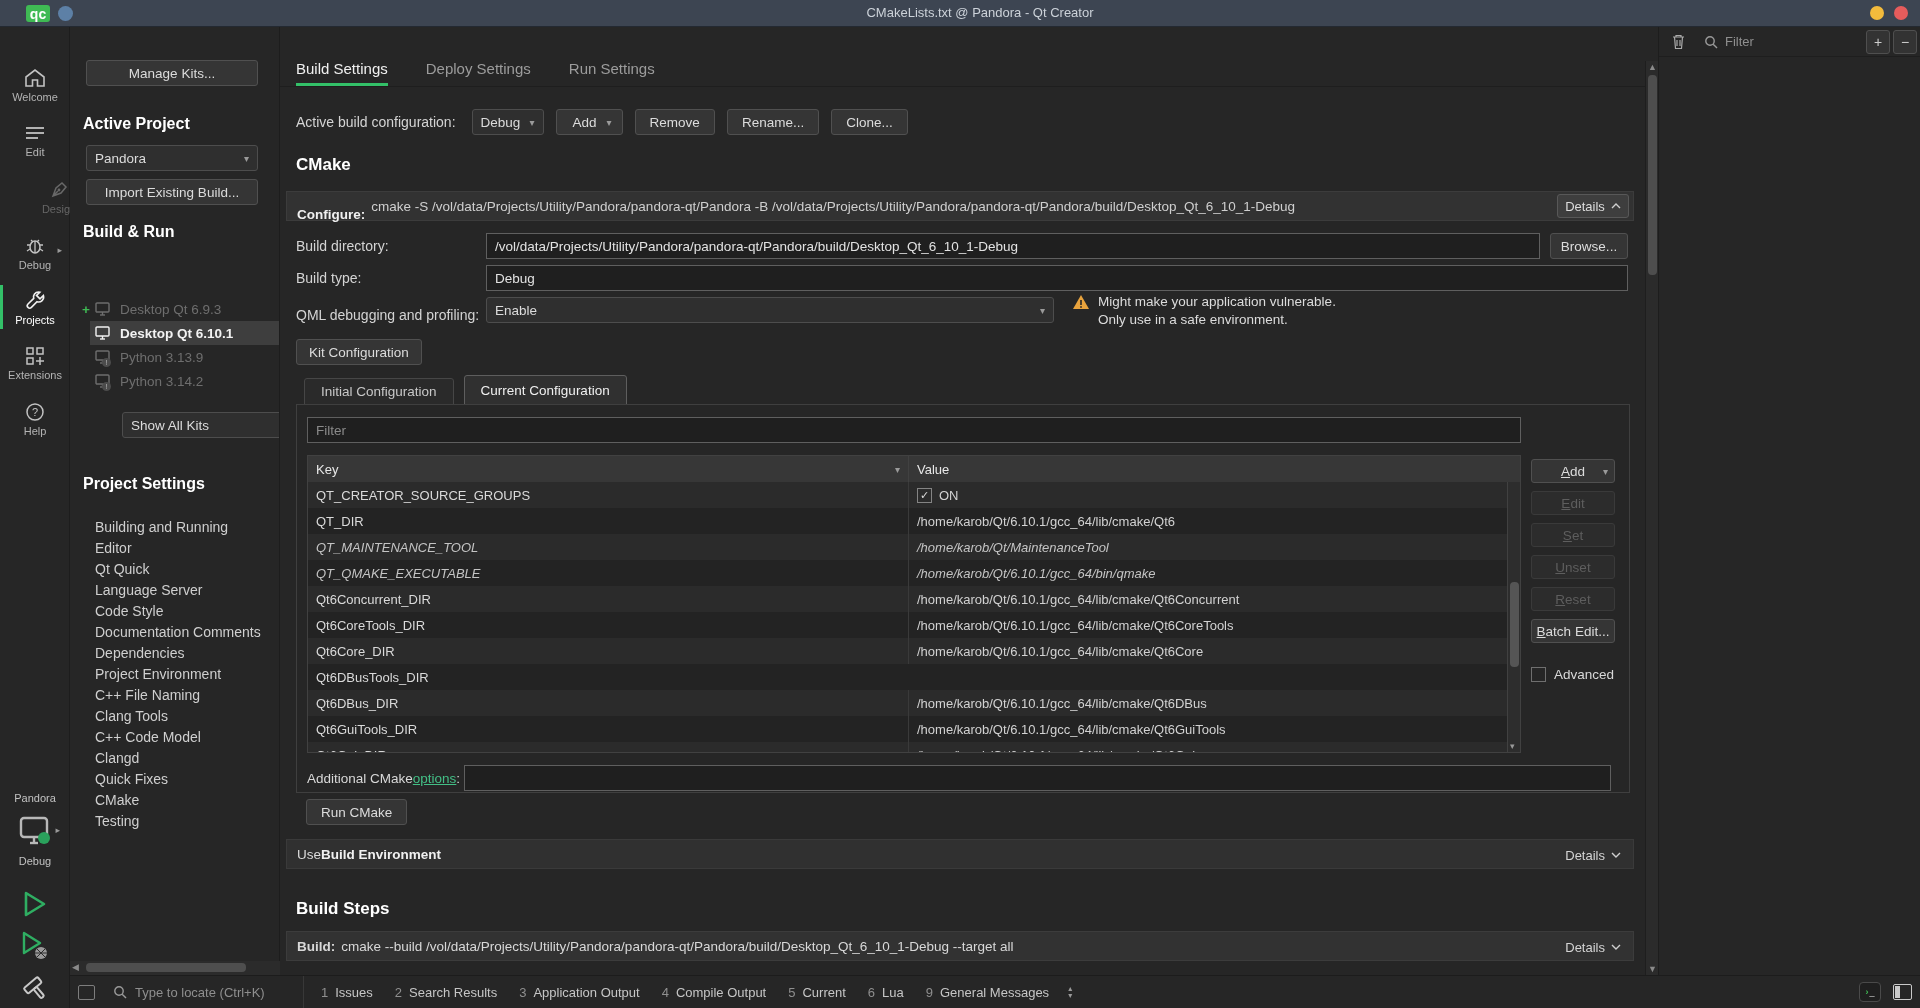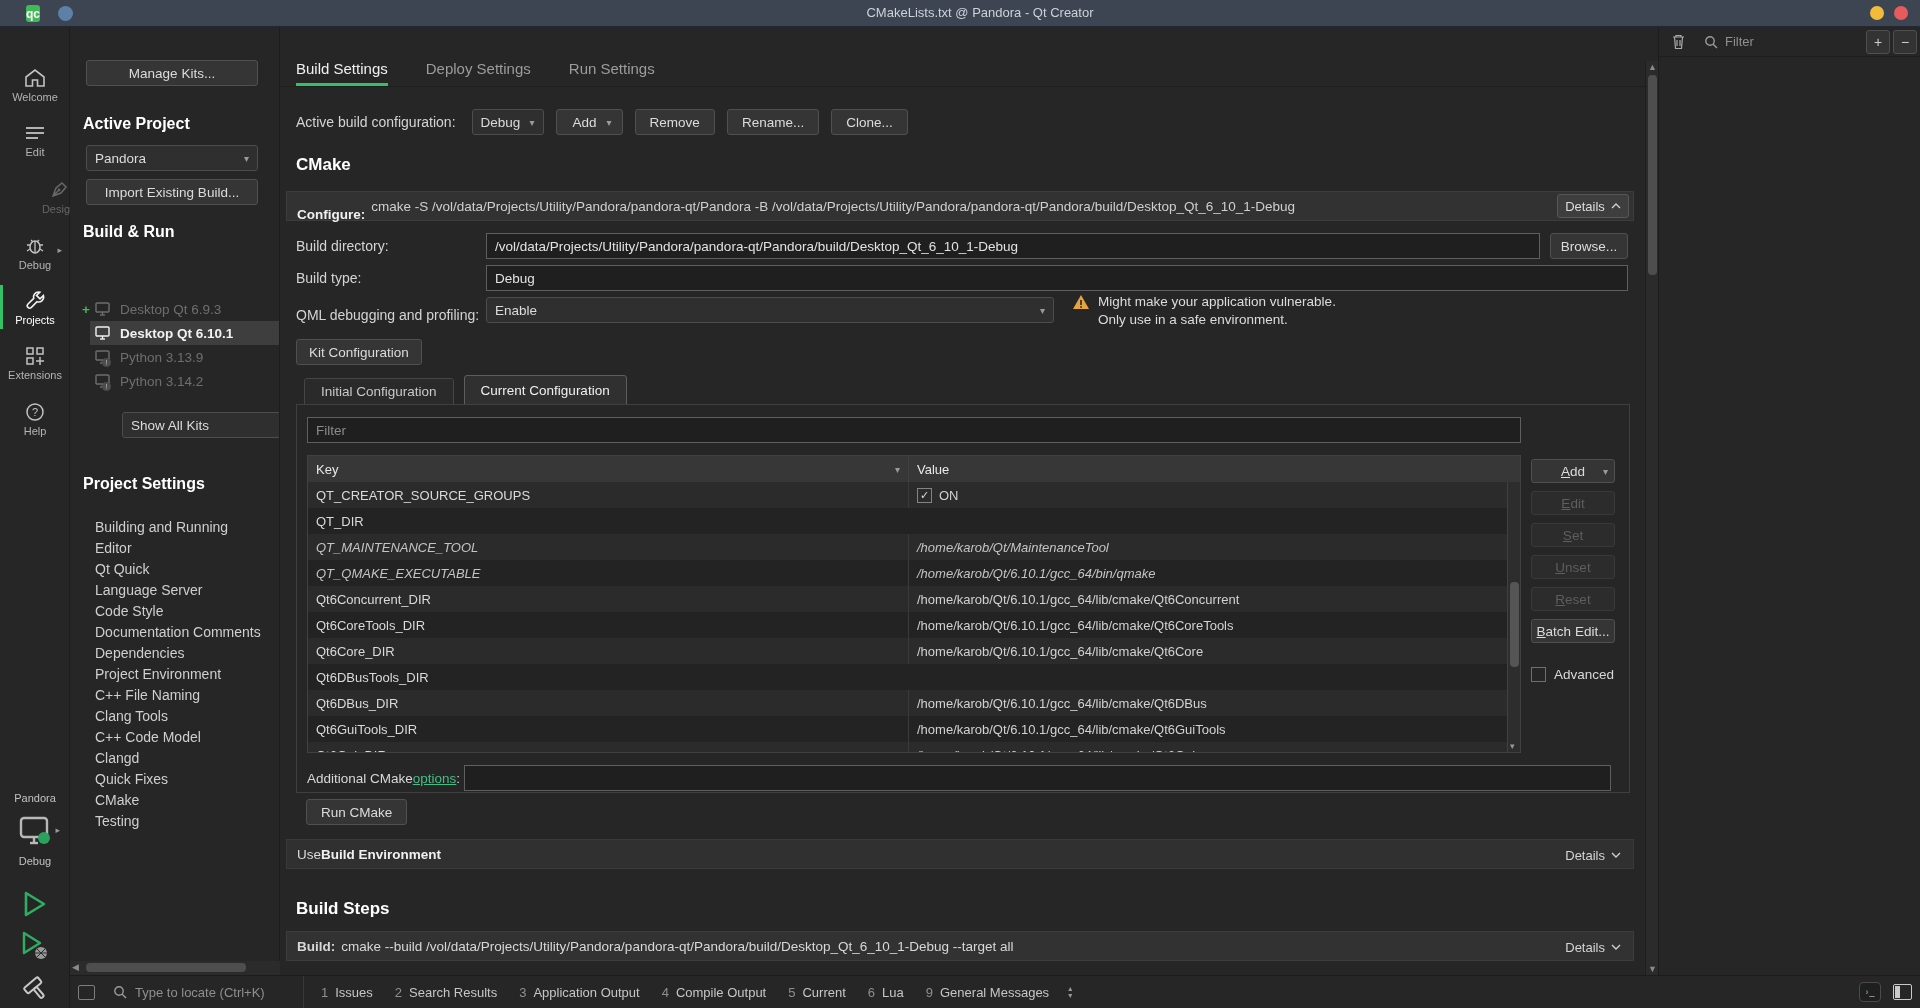--- a/index.html
+++ b/index.html
@@ -1,21 +1,21 @@
 <!DOCTYPE html>
 <html><head>
 <meta charset="utf-8">
 <style>
   * { margin:0; padding:0; box-sizing:border-box; font-family:"Liberation Sans", sans-serif; }
   html,body { width:1920px; height:1008px; overflow:hidden; background:#262626; color:#d8d8d8; }
   body { position:relative; font-size:14px; }
 
   
   .titlebar { position:absolute; left:0; top:0; width:1920px; height:27px; background:#3d4552; border-bottom:1px solid #232932; }
-  .appbadge { position:absolute; left:26px; top:5px; width:14px; height:17px; background:#3fba54; border-radius:3px; color:#fff; font-size:12px; font-weight:700; display:flex; align-items:center; justify-content:center; }
+  .appbadge { position:absolute; left:26px; top:5px; width:24px; height:17px; background:#3fba54; border-radius:3px; color:#fff; font-size:14px; font-weight:700; display:flex; align-items:center; justify-content:center; }
   .winicon-blue { position:absolute; left:58px; top:6px; width:15px; height:15px; border-radius:50%; background:#5d80a6; }
   .wtitle { position:absolute; left:0; right:0; top:0; height:27px; text-align:center; line-height:26px; color:#ccd2d9; font-size:13px;margin-left:40px; }
   .wcircle { position:absolute; top:6px; width:14px; height:14px; border-radius:50%; }
   .wc-yellow { right:36px; background:#f3bb3c; }
   .wc-red { right:12px; background:#e65c5c; }
 
   
   .rail { position:absolute; left:0; top:27px; width:70px; bottom:0; background:#262626; border-right:1px solid #1d1d1d; }
   .mode { position:absolute; left:0; width:70px; height:52px; display:flex; flex-direction:column; align-items:center; justify-content:center; gap:3px; color:#b4b4b4; }
   .mode .mlabel { font-size:11px; }
@@ -425,20 +425,24 @@
 
       <div class="trow">
             <div class="tkey">QT_CREATOR_SOURCE_GROUPS</div>
             <div class="tval">
               <span class="cb"></span>
               <span>ON</span>
             </div>
           </div>
           <div class="trow">
             <div class="tkey">QT_DIR</div>
+            <div class="tval">
+
+              <span>/home/karob/Qt/6.10.1/gcc_64/lib/cmake/Qt6</span>
+            </div>
           </div>
           <div class="trow ital">
             <div class="tkey">QT_MAINTENANCE_TOOL</div>
             <div class="tval">
 
               <span>/home/karob/Qt/MaintenanceTool</span>
             </div>
           </div>
           <div class="trow ital">
             <div class="tkey">QT_QMAKE_EXECUTABLE</div>

